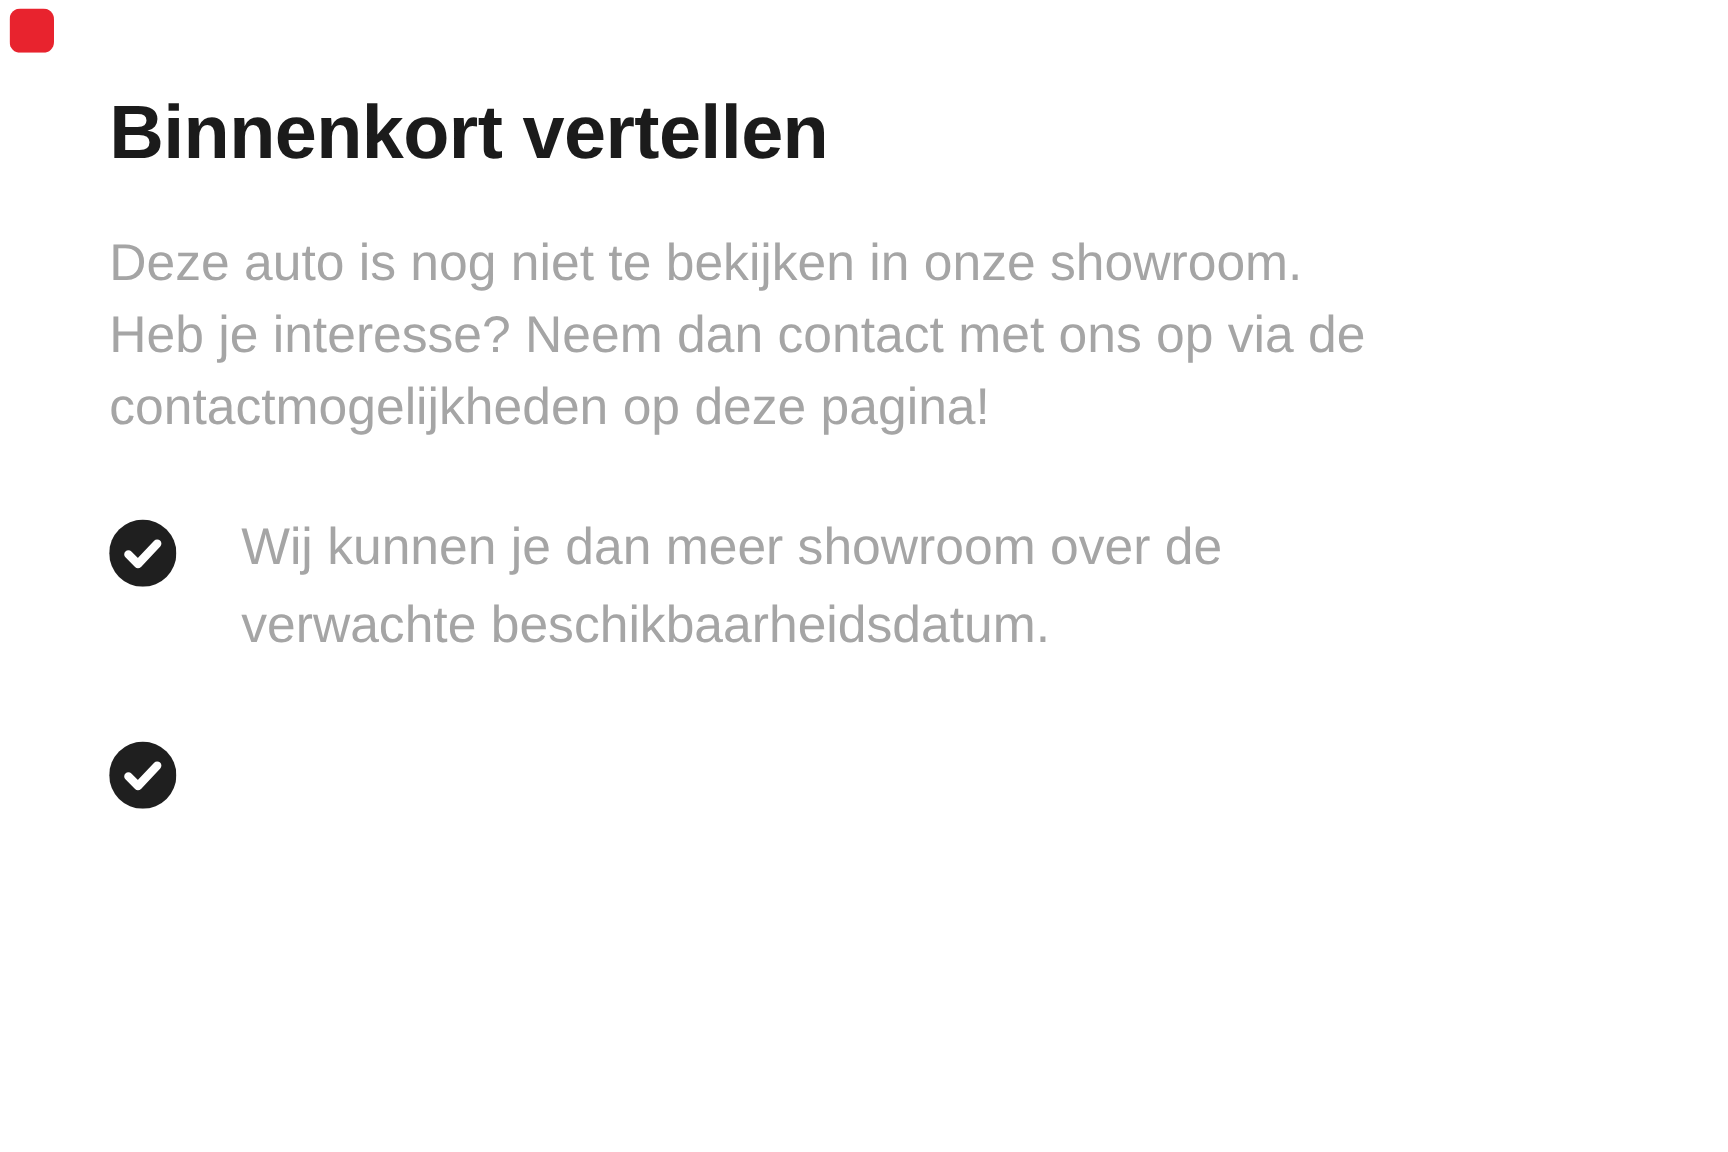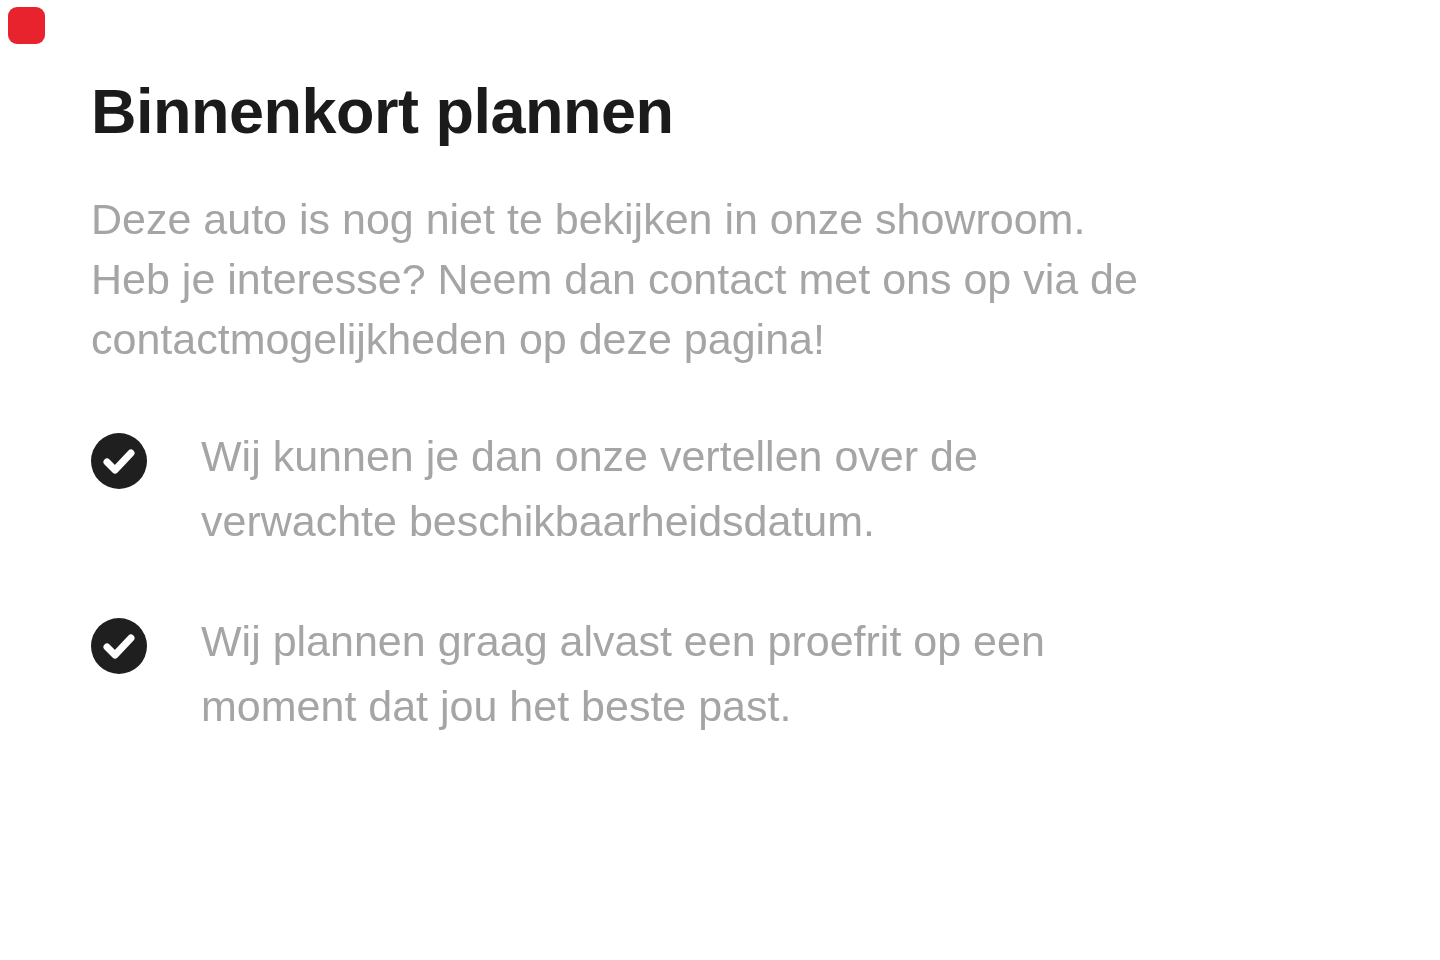--- a/index.html
+++ b/index.html
@@ -82,47 +82,45 @@
 <div class="page">
 
   <span class="corner-badge">
     <svg viewBox="0 0 37 37" width="37" height="37">
       <rect x="0" y="0" width="37" height="37" rx="9" ry="9" fill="#e8232e"></rect>
     </svg>
   </span>
 
   <section class="content">
 
-    <h1 class="section-title">Binnenkort plannen</h1>
+    <h1 class="section-title">Binnenkort vertellen</h1>
 
     <p class="intro-text">Deze auto is nog niet te bekijken in onze showroom.
 Heb je interesse? Neem dan contact met ons op via de
 contactmogelijkheden op deze pagina!</p>
 
     <ul class="feature-list">
 
       <li class="feature-item">
         <span class="check-icon">
           <svg viewBox="0 0 56 56">
             <circle cx="28" cy="28" r="28" fill="#1f1f1f"></circle>
             <path d="M16 29 L24 37 L40 20" fill="none" stroke-width="7" stroke-linecap="round" stroke-linejoin="round" stroke="#ffffff"></path>
           </svg>
         </span>
-        <span class="feature-text">Wij kunnen je dan onze vertellen over de
+        <span class="feature-text">Wij kunnen je dan meer showroom over de
 verwachte beschikbaarheidsdatum.</span>
       </li>
 
       <li class="feature-item">
         <span class="check-icon">
           <svg viewBox="0 0 56 56">
             <circle cx="28" cy="28" r="28" fill="#1f1f1f"></circle>
             <path d="M16 29 L24 37 L40 20" fill="none" stroke-width="7" stroke-linecap="round" stroke-linejoin="round" stroke="#ffffff"></path>
           </svg>
         </span>
-        <span class="feature-text">Wij plannen graag alvast een proefrit op een
-moment dat jou het beste past.</span>
       </li>
 
     </ul>
 
   </section>
 
 </div>
 
 </body></html>

